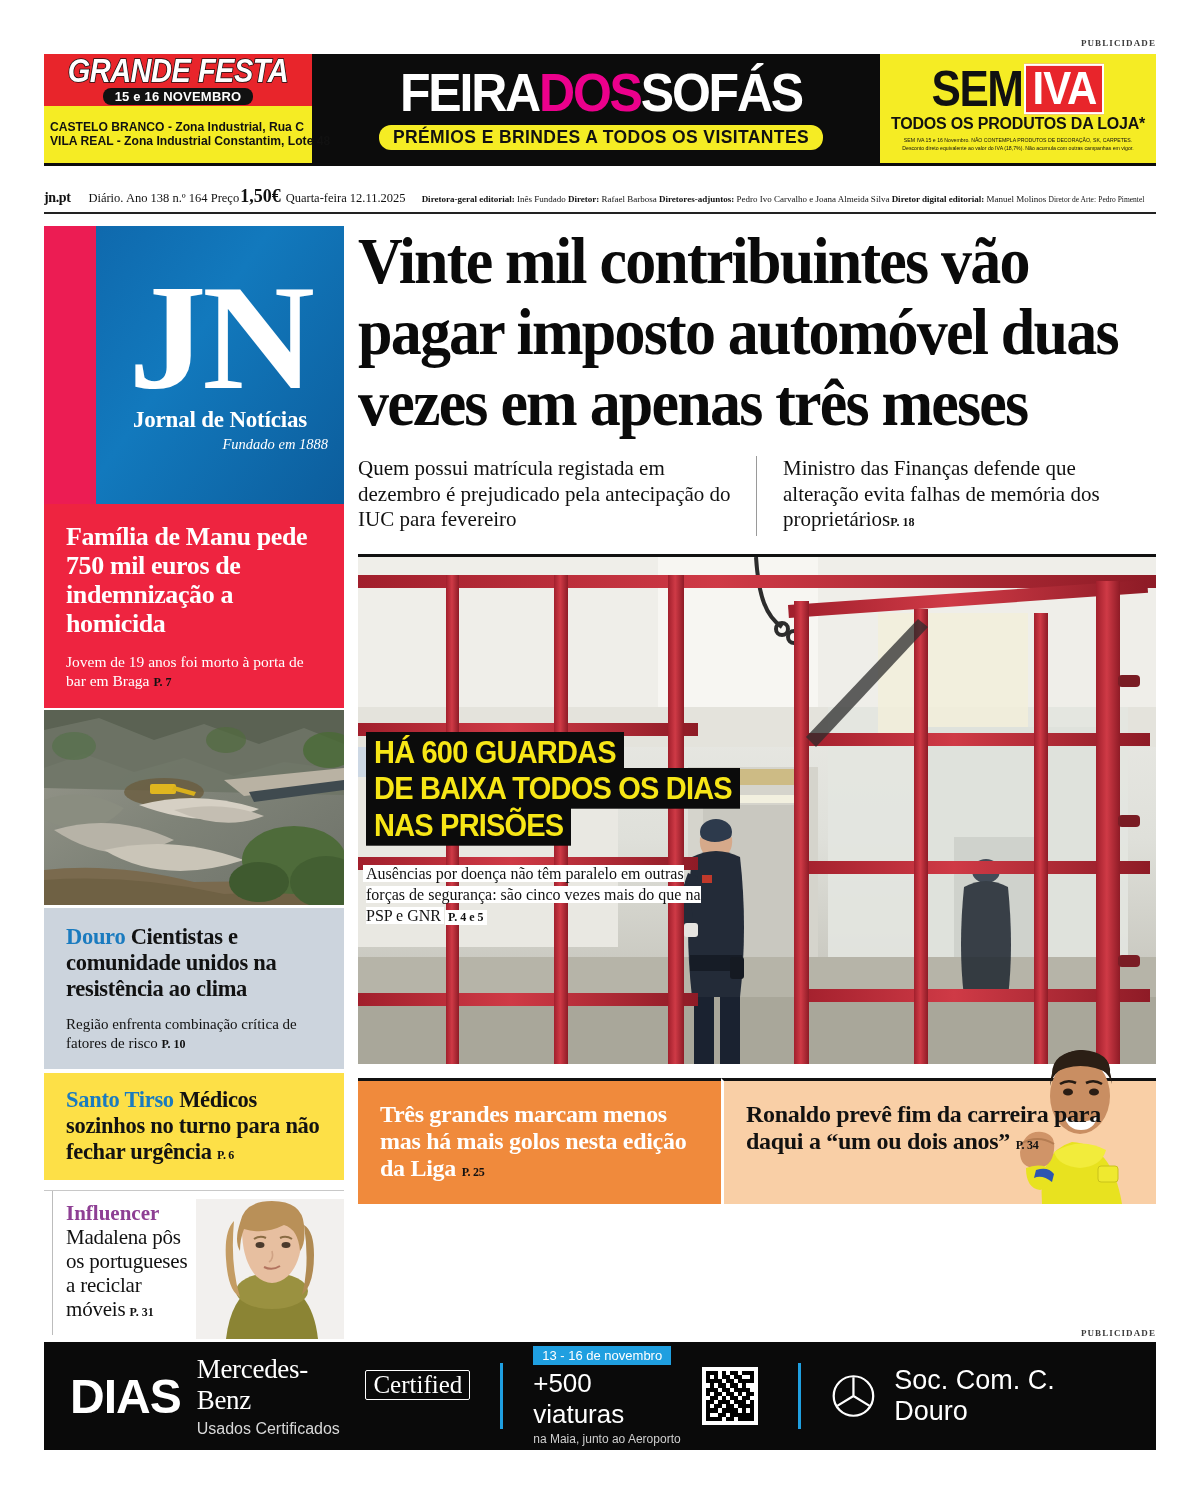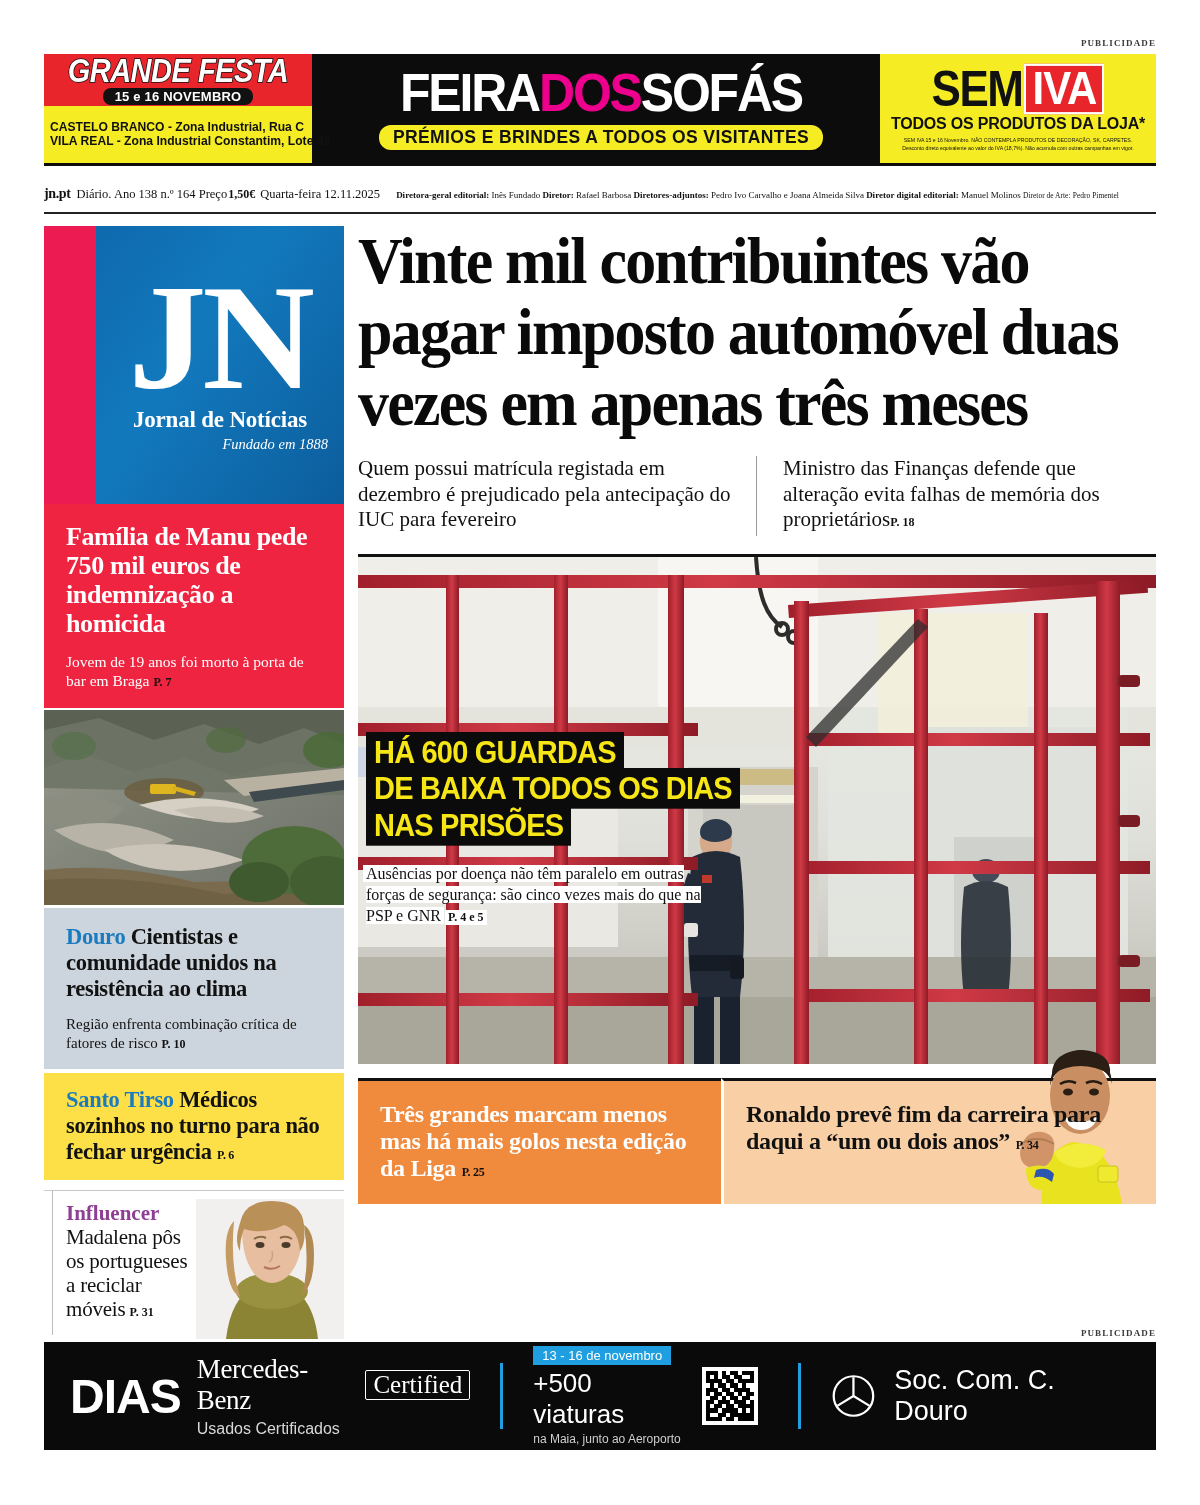--- a/index.html
+++ b/index.html
@@ -87,24 +87,24 @@
     line-height:7px; text-align:center; margin-top:4px; max-width: 262px;
   }
 
   
   .info-bar {
     position:absolute; left:44px; top:186px; width:1112px;
     display:flex; align-items:baseline; white-space:nowrap; overflow:hidden;
   }
   .info-bar .jnpt {
     font-family:"Liberation Serif", serif; font-weight:700; font-size:14px;
-    color:#111; letter-spacing:-0.4px; margin-right:6px;
+    color:#111; letter-spacing:-0.4px; margin-right:18px;
   }
   .info-bar .t1 { font-size:12.5px; color:#111; }
-  .info-bar .pr { font-weight:700; font-size:12px; color:#111; margin:0 1px; }
+  .info-bar .pr { font-weight:700; font-size:18px; color:#111; margin:0 1px; }
   .info-bar .t2 { font-size:12.5px; color:#111; margin-left:4px; }
   .info-bar .credits { font-size:9px; color:#111; margin-left:16px; }
   .info-bar .credits b { font-weight:700; }
   .info-bar .credits .tiny { font-size:7.5px; }
   .rule-under-info {
     position:absolute; left:44px; top:212px; width:1112px; height:1.5px; background:#222;
   }
 
   
   .left-col { position:absolute; left:44px; top:226px; width:300px; height:1090px; }

